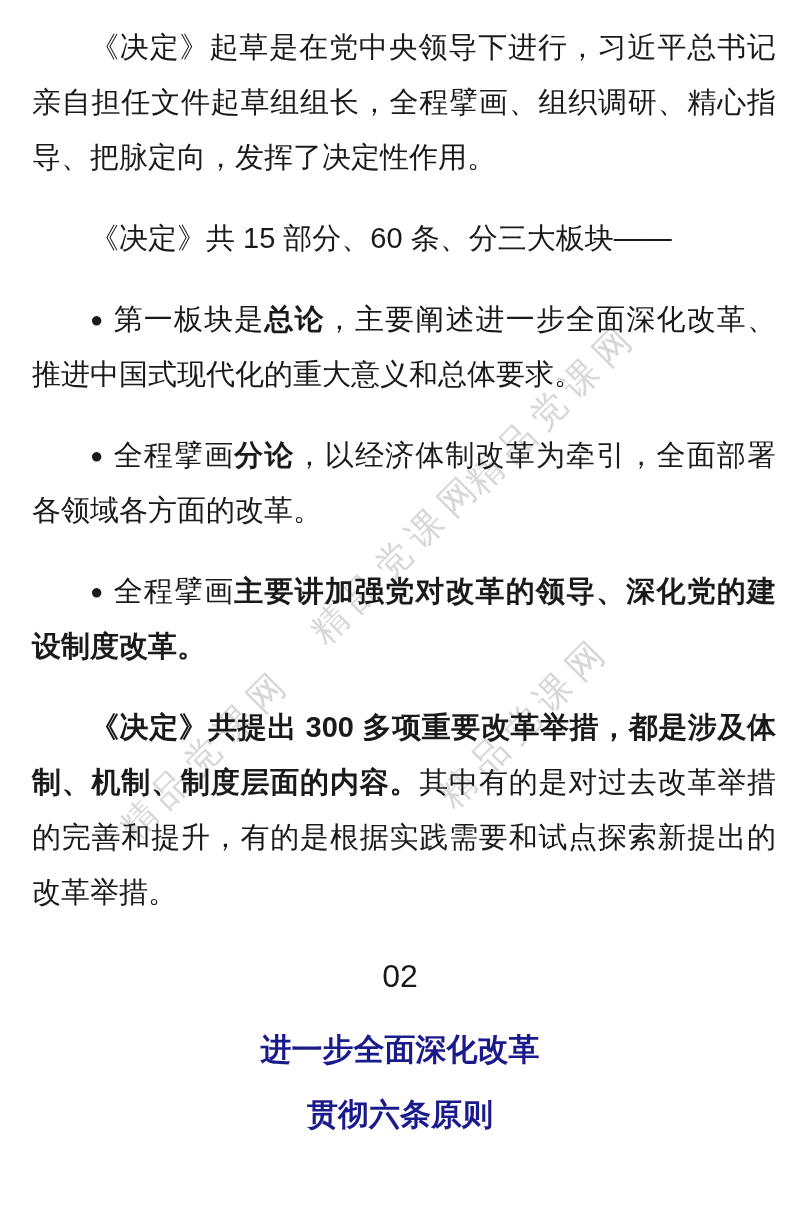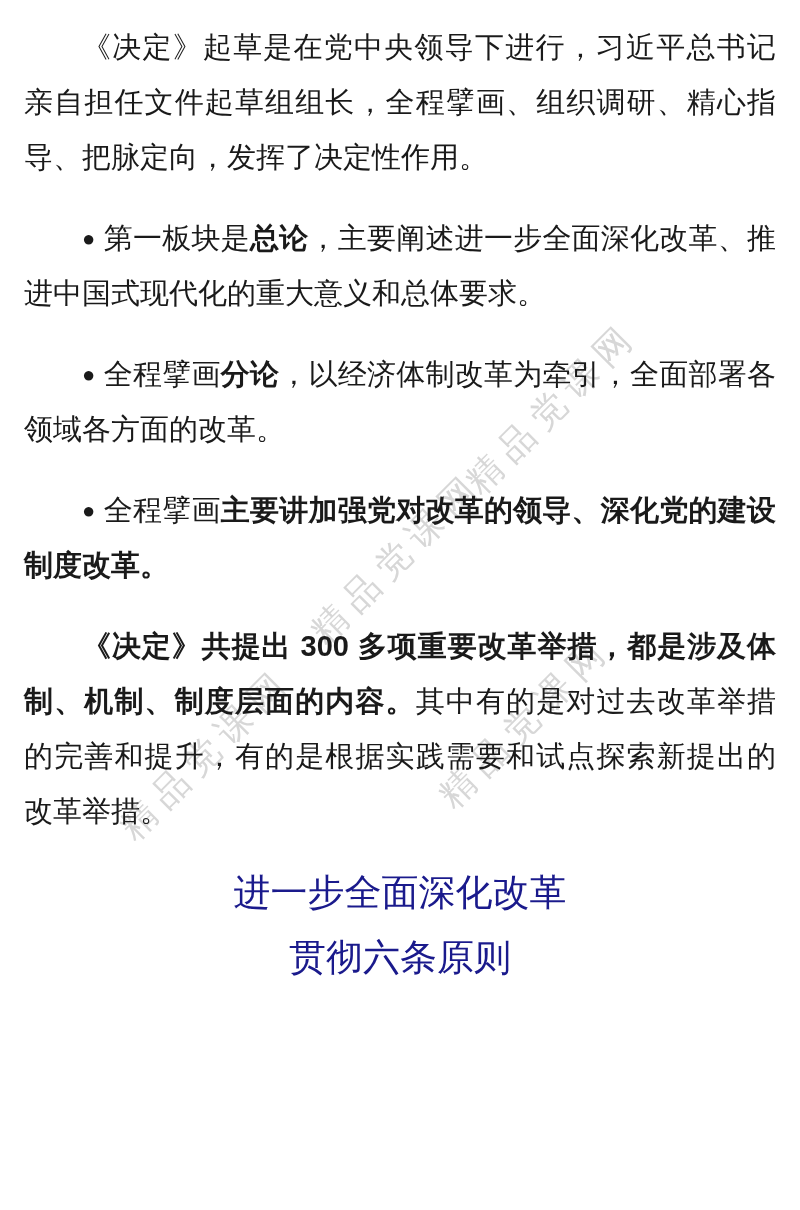--- a/index.html
+++ b/index.html
@@ -34,21 +34,21 @@
   .wm-c { left: 525px; top: 722px; }
   .wm-d { left: 206px; top: 754px; }
 
   
   .page-content {
     position: relative;
     z-index: 1;
     padding: 20px 24px 0 24px;
   }
   .body-p {
-    margin: 0 0 26px 0;
+    margin: 0 0 26px 8px;
     font-size: 29px;
     line-height: 55px;
     text-align: justify;
     text-indent: 58px;
     word-break: break-all;
     color: #1a1a1a;
   }
   .body-p b { font-weight: 700; }
   .bullet-glyph {
     font-size: 22px;
@@ -58,50 +58,52 @@
 
   .section-num {
     margin: 29px 0 0 0;
     font-size: 32px;
     line-height: 55px;
     text-align: center;
     color: #1a1a1a;
     font-weight: 400;
   }
   .blue-heading {
-    font-size: 37px;
+    font-size: 31px;
     line-height: 55px;
     text-align: center;
-    font-weight: 400;
+    font-weight: 700;
     color: #1a1a8c;
   }
   .blue-heading.first  { margin: 18px 0 0 0; }
   .blue-heading.second { margin: 10px 0 0 0; }
 </style>
 </head>
 <body>
 
 <div class="wm-layer">
   <span class="wm wm-a">精品党课网</span>
   <span class="wm wm-b">精品党课网</span>
   <span class="wm wm-c">精品党课网</span>
   <span class="wm wm-d">精品党课网</span>
 </div>
 
 <div class="page-content">
 
   <p class="body-p"><span>《决定》起草是在党中央领导下进行，习近平总书记亲自担任文件起草组组长，全程擘画、组织调研、精心指导、把脉定向，发挥了决定性作用。</span></p>
 
+  <p class="body-p"><span>《决定》共 15 部分、60 条、分三大板块——</span></p>
 
   <p class="body-p"><span class="bullet-glyph">●</span> <span>第一板块是</span><b>总论</b><span>，主要阐述进一步全面深化改革、推进中国式现代化的重大意义和总体要求。</span></p>
 
   <p class="body-p"><span class="bullet-glyph">●</span> <span>全程擘画</span><b>分论</b><span>，以经济体制改革为牵引，全面部署各领域各方面的改革。</span></p>
 
   <p class="body-p"><span class="bullet-glyph">●</span> <span>全程擘画</span><b>主要讲加强党对改革的领导、深化党的建设制度改革。</b></p>
 
   <p class="body-p"><b>《决定》共提出 300 多项重要改革举措，都是涉及体制、机制、制度层面的内容。</b><span>其中有的是对过去改革举措的完善和提升，有的是根据实践需要和试点探索新提出的改革举措。</span></p>
 
+  <div class="section-num">02</div>
 
   <div class="blue-heading first">进一步全面深化改革</div>
 
   <div class="blue-heading second">贯彻六条原则</div>
 
 </div>
 
 </body></html>

